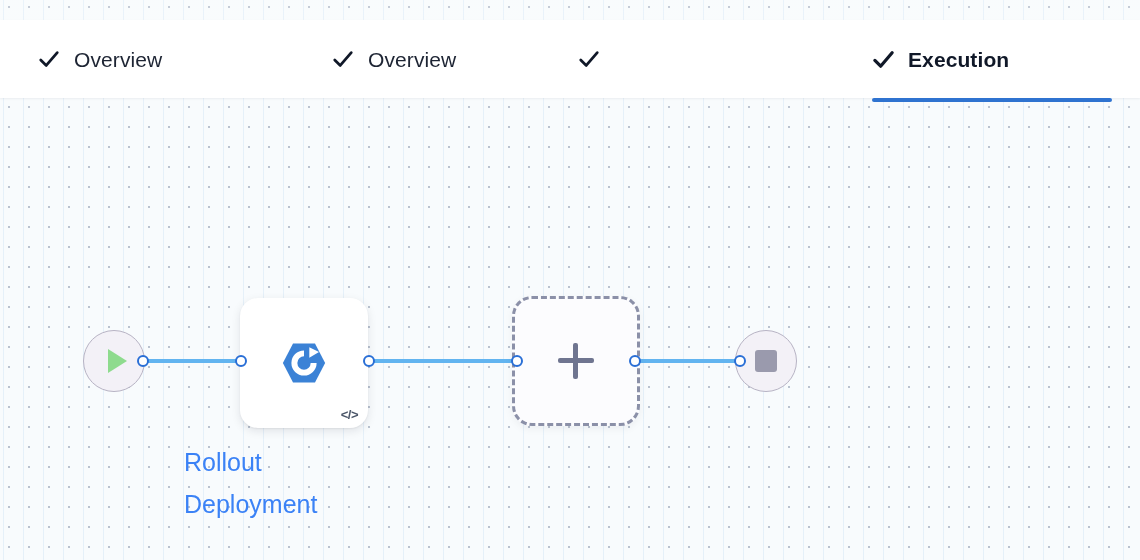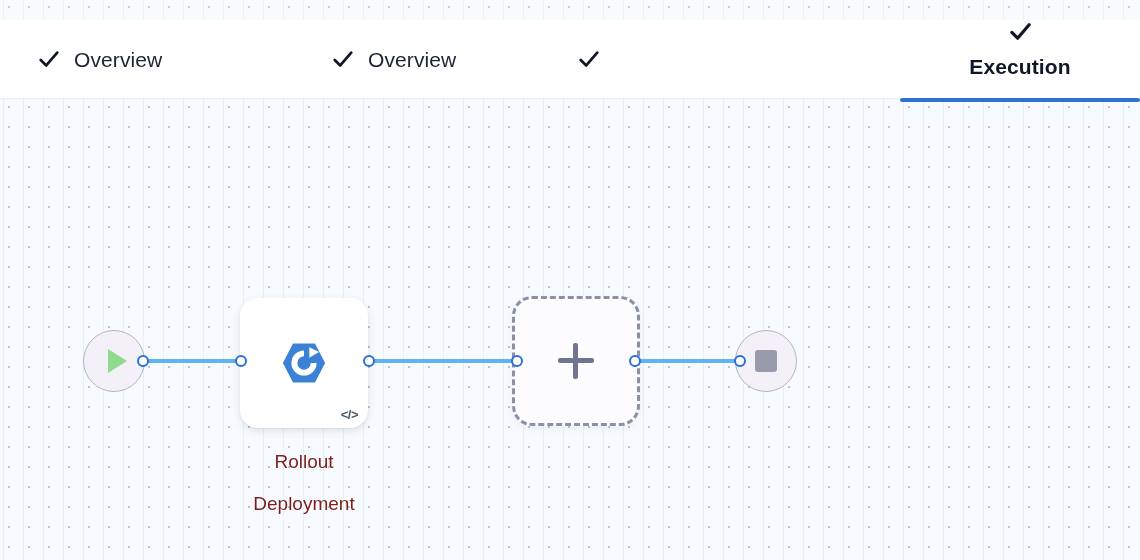--- a/index.html
+++ b/index.html
@@ -101,21 +101,21 @@
     border-radius: 2px;
     background: #2f73d0;
     display: none;
   }
   .tab.active .tunderline { display: block; }
 
   
   .tab-overview       { left: 38px;  width: 208px; }
   .tab-service        { left: 332px; width: 160px; }
   .tab-infrastructure { left: 578px; width: 240px; }
-  .tab-execution      { left: 900px; width: 240px; flex-direction: column; }
+  .tab-execution      { left: 872px; width: 240px; }
 
   
   .flow {
     position: absolute;
     left: 0;
     top: 98px;
     width: 1140px;
     height: 462px;
     z-index: 2;
   }
@@ -214,24 +214,23 @@
     position: absolute;
     background: #6f7590;
     border-radius: 2px;
   }
   .plus:before { left: 0; top: 15px; width: 36px; height: 5px; }
   .plus:after  { top: 0; left: 15px; height: 36px; width: 5px; }
 
   
   .node-label {
     position: absolute;
-    text-align: center;
-    font-size: 19px;
+    font-size: 25px;
     line-height: 42px;
-    color: #7f1d1d;
+    color: #3b82f6;
     white-space: pre-line;
     user-select: none;
   }
   .label-step { left: 184px; top: 343px; width: 240px; }
   .label-add  { left: 466px; top: 341px; width: 220px; }
 
   
   .handle {
     position: absolute;
     width: 12px;

